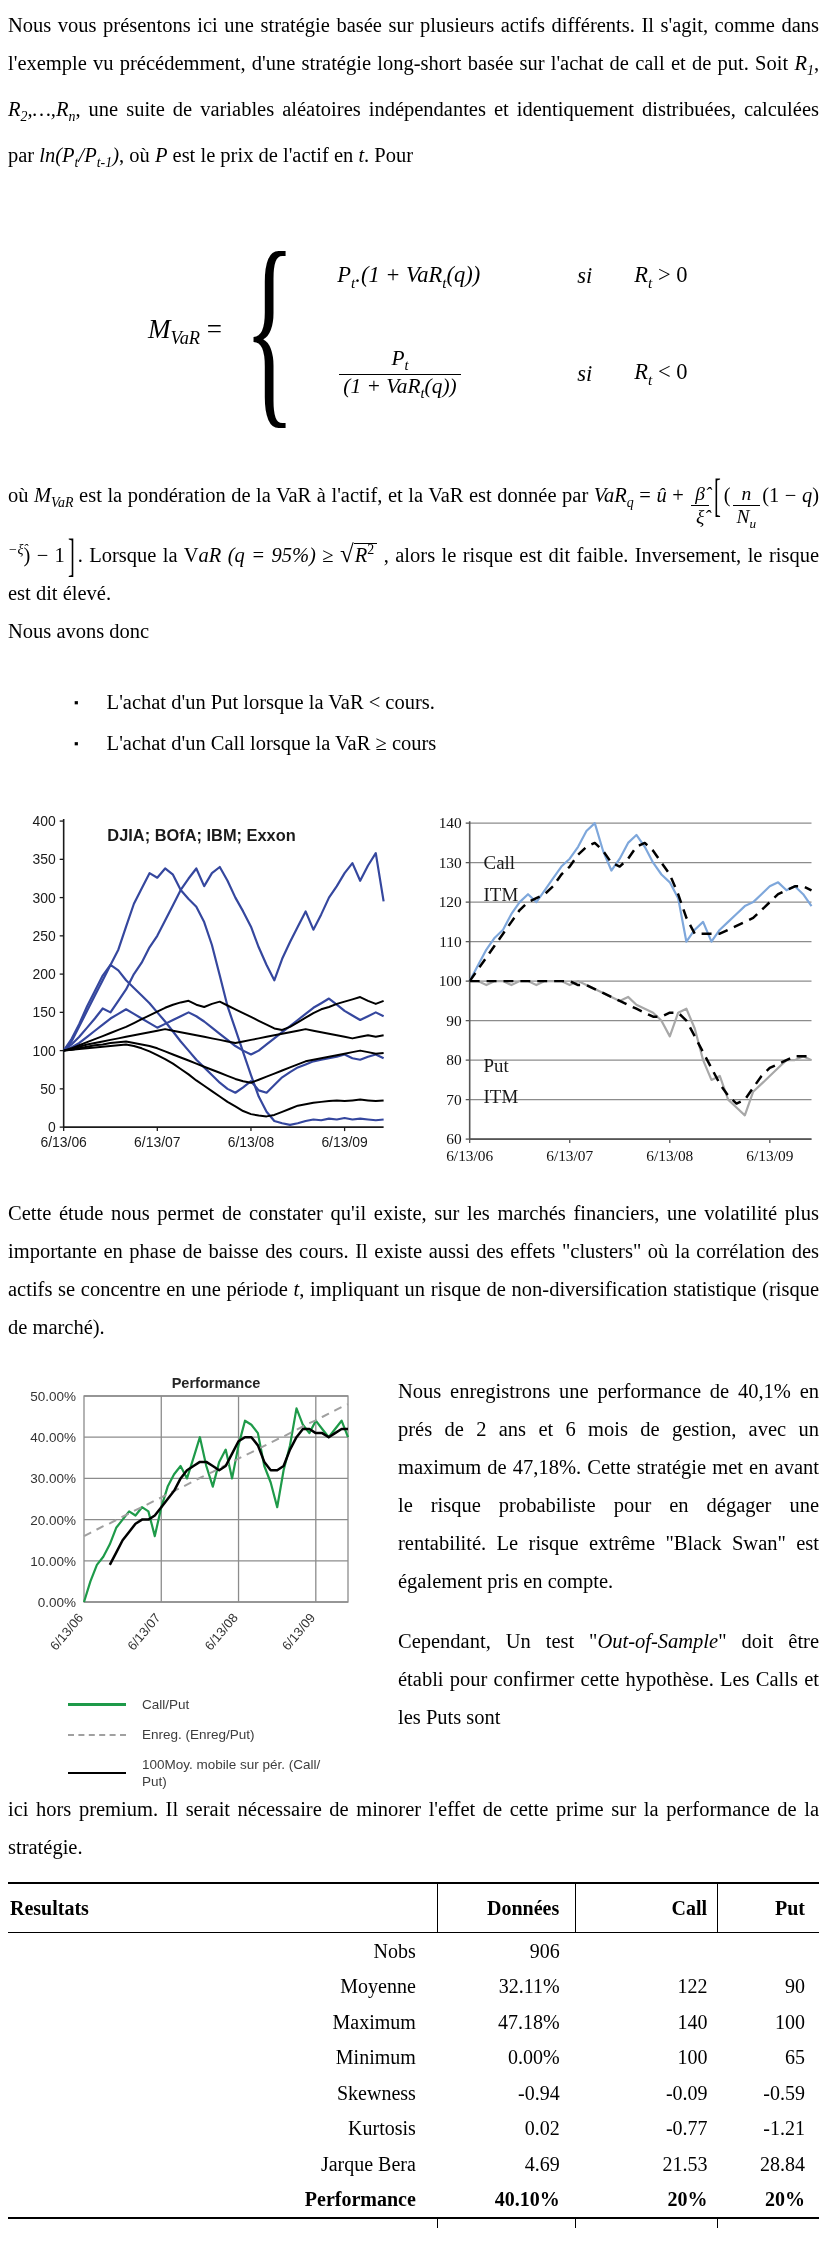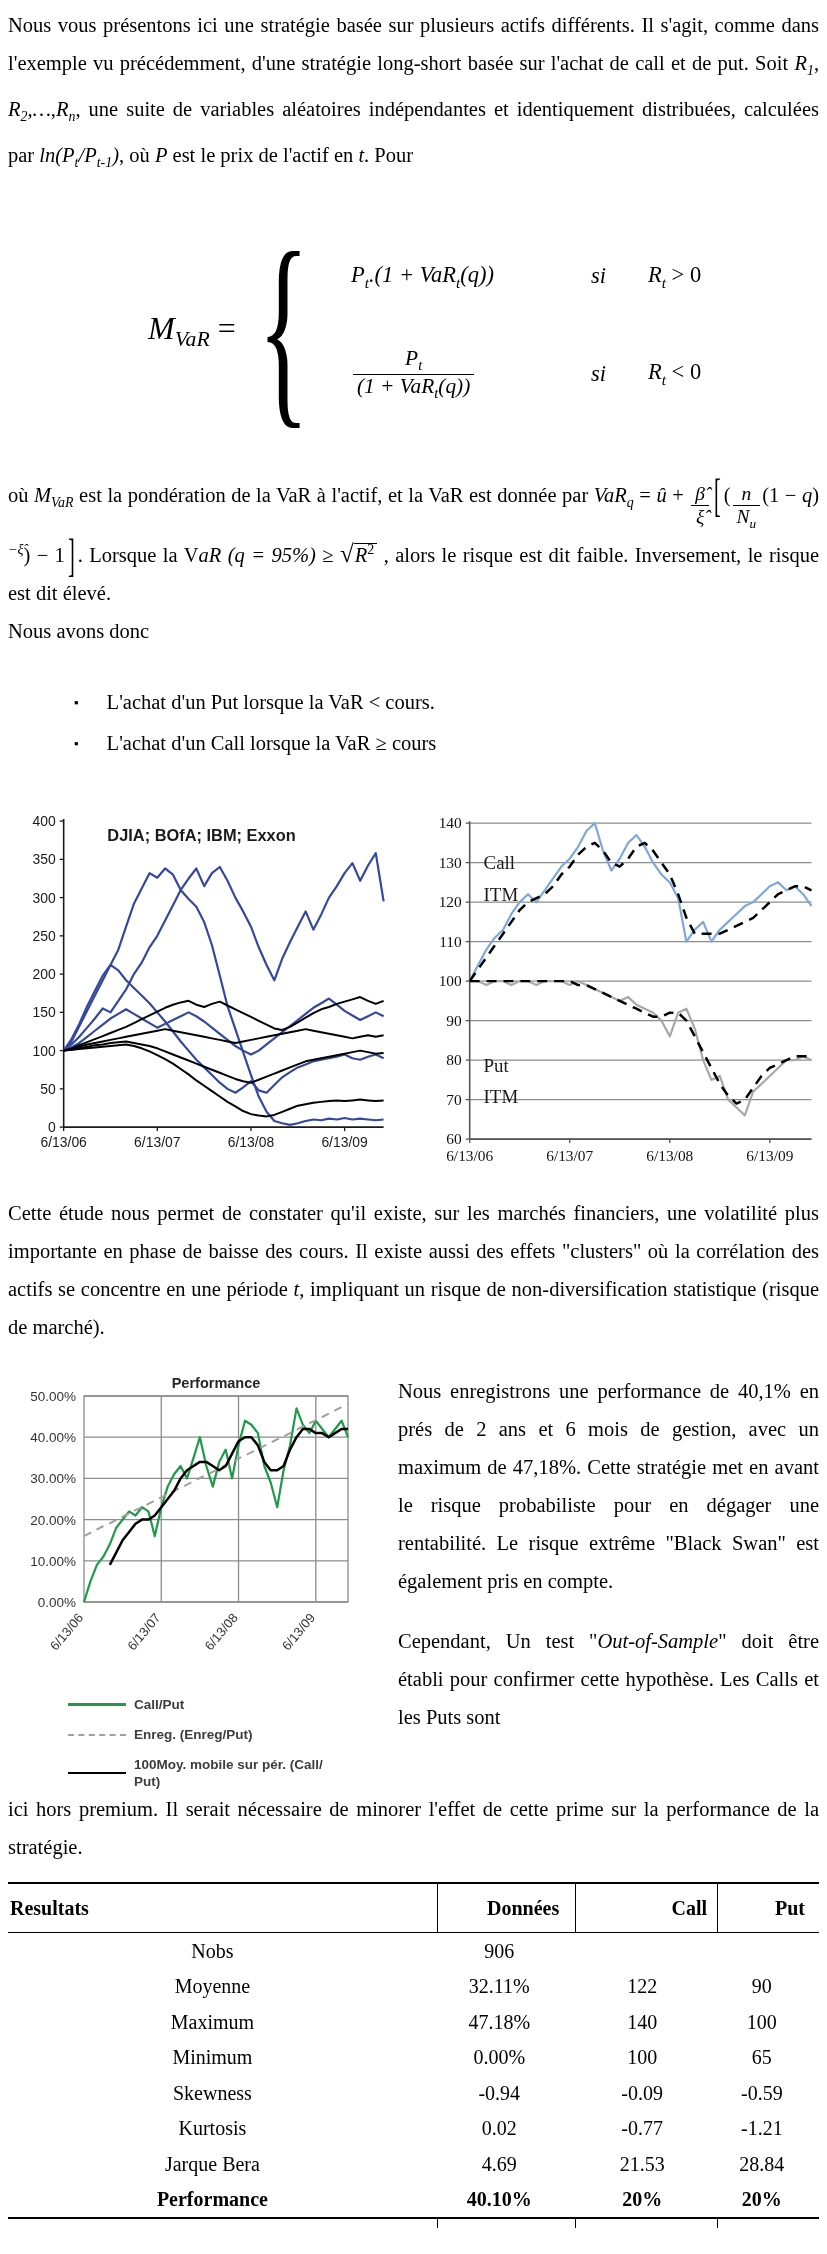--- a/index.html
+++ b/index.html
@@ -14,21 +14,21 @@
 
   .frac{display:inline-block;vertical-align:-1.05em;text-align:center;line-height:1.12;font-size:0.95em;margin:0 2px;}
   .frac .num{display:block;padding:0 4px;}
   .frac .den{display:block;border-top:1.4px solid #000;padding:0 4px;}
   .sqrt{white-space:nowrap;}
   .sqrt .rad{font-size:1.22em;font-style:normal;}
   .sqrt .sqrt-c{border-top:1.7px solid #000;padding:0 3px 0 1px;}
 
   
   .formula-wrap{display:flex;align-items:center;margin:30px 0 26px 140px;height:238px;}
-  .mvar{font-size:32px;white-space:nowrap;}
+  .mvar{font-size:27px;white-space:nowrap;}
   .brace{font-size:215px;font-weight:100;line-height:215px;transform:scaleX(0.5);margin:0 -14px 10px -4px;}
   .cases{display:flex;flex-direction:column;gap:56px;font-size:22.5px;padding-left:30px;}
   .case{display:flex;align-items:center;}
   .case .expr{min-width:236px;display:inline-block;}
   .case .si{font-style:italic;margin:0 10px 0 4px;}
   .case .cond{margin-left:32px;white-space:nowrap;}
   .case .expr .frac{vertical-align:middle;}
 
   .lead-in{font-size:20.5px;margin:22px 0 0 0;}
   ul.bullets{list-style:none;margin:32px 0 0 66px;padding:0;}
@@ -45,34 +45,34 @@
   .ct-perf{font-family:"Liberation Sans",sans-serif;font-weight:bold;font-size:14.5px;fill:#262626;}
   .anno-serif{font-family:"Liberation Serif",serif;font-size:19px;fill:#1a1a1a;}
 
   .para4{margin-top:56px;}
 
   .perfrow{display:flex;margin-top:26px;gap:22px;}
   .perfleft{width:356px;flex:none;}
   .perfright{flex:1;}
   .perfright p.just{margin-bottom:22px;margin-left:12px;}
   .legend{margin:2px 0 0 60px;display:flex;flex-direction:column;gap:13px;}
-  .leg-item{display:flex;align-items:center;gap:8px;font-weight:bold;}
+  .leg-item{display:flex;align-items:center;gap:16px;}
   .leg-sample{width:58px;flex:none;height:0;}
   .ls-green{border-top:3px solid #1E9A49;}
   .ls-dash{border-top:2.5px dashed #A0A0A0;}
   .ls-black{border-top:2.5px solid #000;}
   .leg-label{font-family:"Liberation Sans",sans-serif;font-size:13.5px;color:#3d3d3d;line-height:17px;}
 
   .para5{margin-top:10px;}
 
   table.stats{width:100%;border-collapse:collapse;margin-top:16px;font-size:20px;}
   table.stats thead th{border-top:2px solid #000;border-bottom:1.5px solid #000;font-weight:bold;height:46px;}
   table.stats thead th.c0{text-align:left;padding-left:2px;}
   table.stats thead th.c1,table.stats thead th.c2,table.stats thead th.c3{border-left:1.5px solid #000;text-align:right;}
-  table.stats td{height:33.5px;text-align:center;}
+  table.stats td{height:33.5px;}
   .c0{text-align:right;padding-right:22px;}
   thead .c0{padding-right:8px;margin-left:36px;}
   .c1{text-align:right;padding-right:16px;}
   .c2{text-align:right;padding-right:10px;}
   .c3{text-align:right;padding-right:14px;}
   table.stats tbody tr:last-child{font-weight:bold;}
   table.stats tbody tr:last-child td{border-bottom:2.5px solid #000;}
   table.stats tfoot td{height:7px;}
   table.stats tfoot td.c1,table.stats tfoot td.c2,table.stats tfoot td.c3{border-left:1.5px solid #000;}
 </style>

